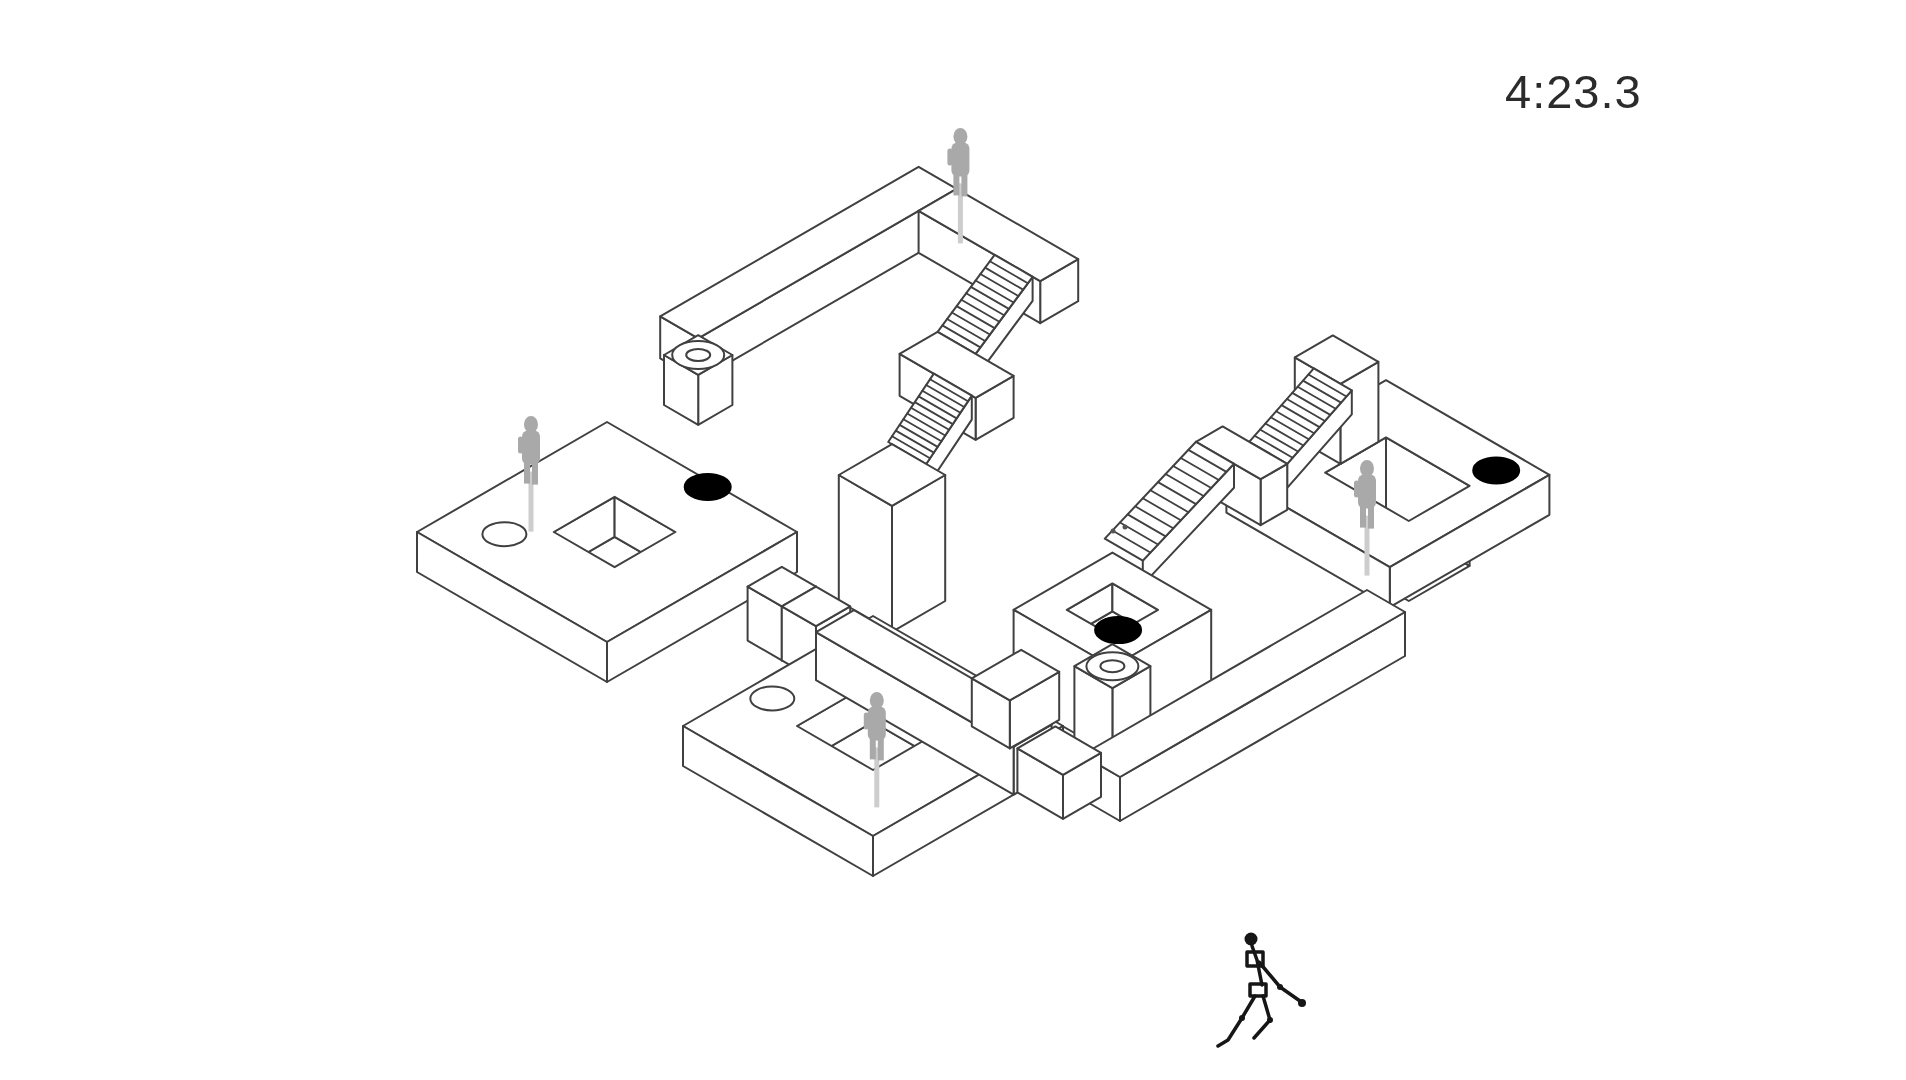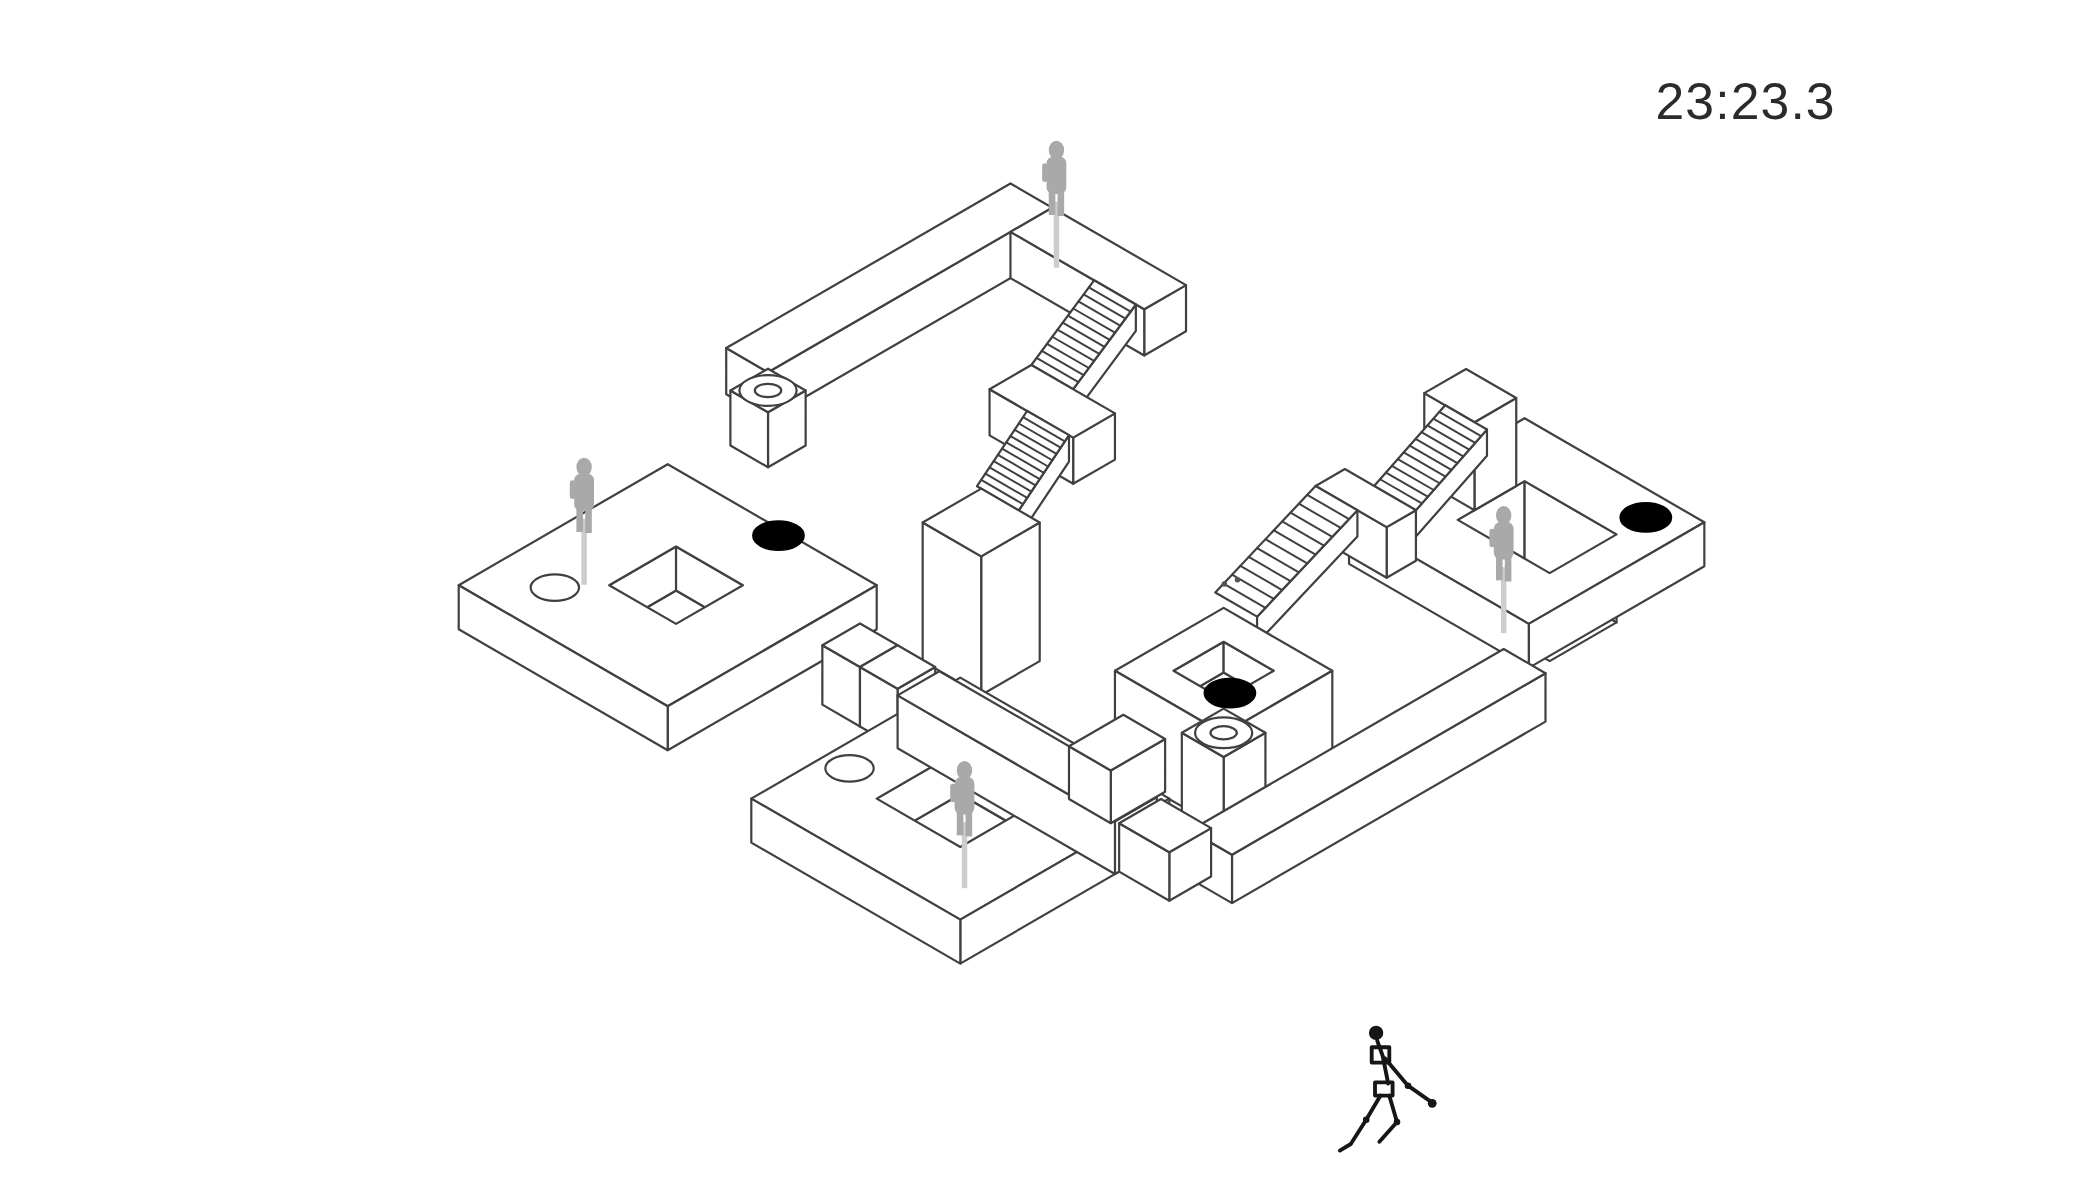--- a/index.html
+++ b/index.html
@@ -244,14 +244,14 @@
         <rect x="1250" y="984" width="16" height="12" fill="none" stroke="#161616" stroke-width="3.5" stroke-linecap="round" stroke-linejoin="round"></rect>
         <polyline points="1259,962 1280,987 1300,1001" fill="none" stroke="#161616" stroke-width="3.5" stroke-linecap="round" stroke-linejoin="round"></polyline>
         <circle cx="1280" cy="987" r="3" fill="#161616"></circle>
         <circle cx="1302" cy="1003" r="4" fill="#161616"></circle>
         <polyline points="1255,996 1242,1018 1228,1040 1218,1046" fill="none" stroke="#161616" stroke-width="3.5" stroke-linecap="round" stroke-linejoin="round"></polyline>
         <circle cx="1242" cy="1018" r="3" fill="#161616"></circle>
         <polyline points="1263,996 1270,1020 1254,1038" fill="none" stroke="#161616" stroke-width="3.5" stroke-linecap="round" stroke-linejoin="round"></polyline>
         <circle cx="1270" cy="1020" r="3" fill="#161616"></circle>
       </g>
     </svg>
-  <div id="timer">23:23.3</div>
+  <div id="timer">4:23.3</div>
 </div>
 
 </body></html>

